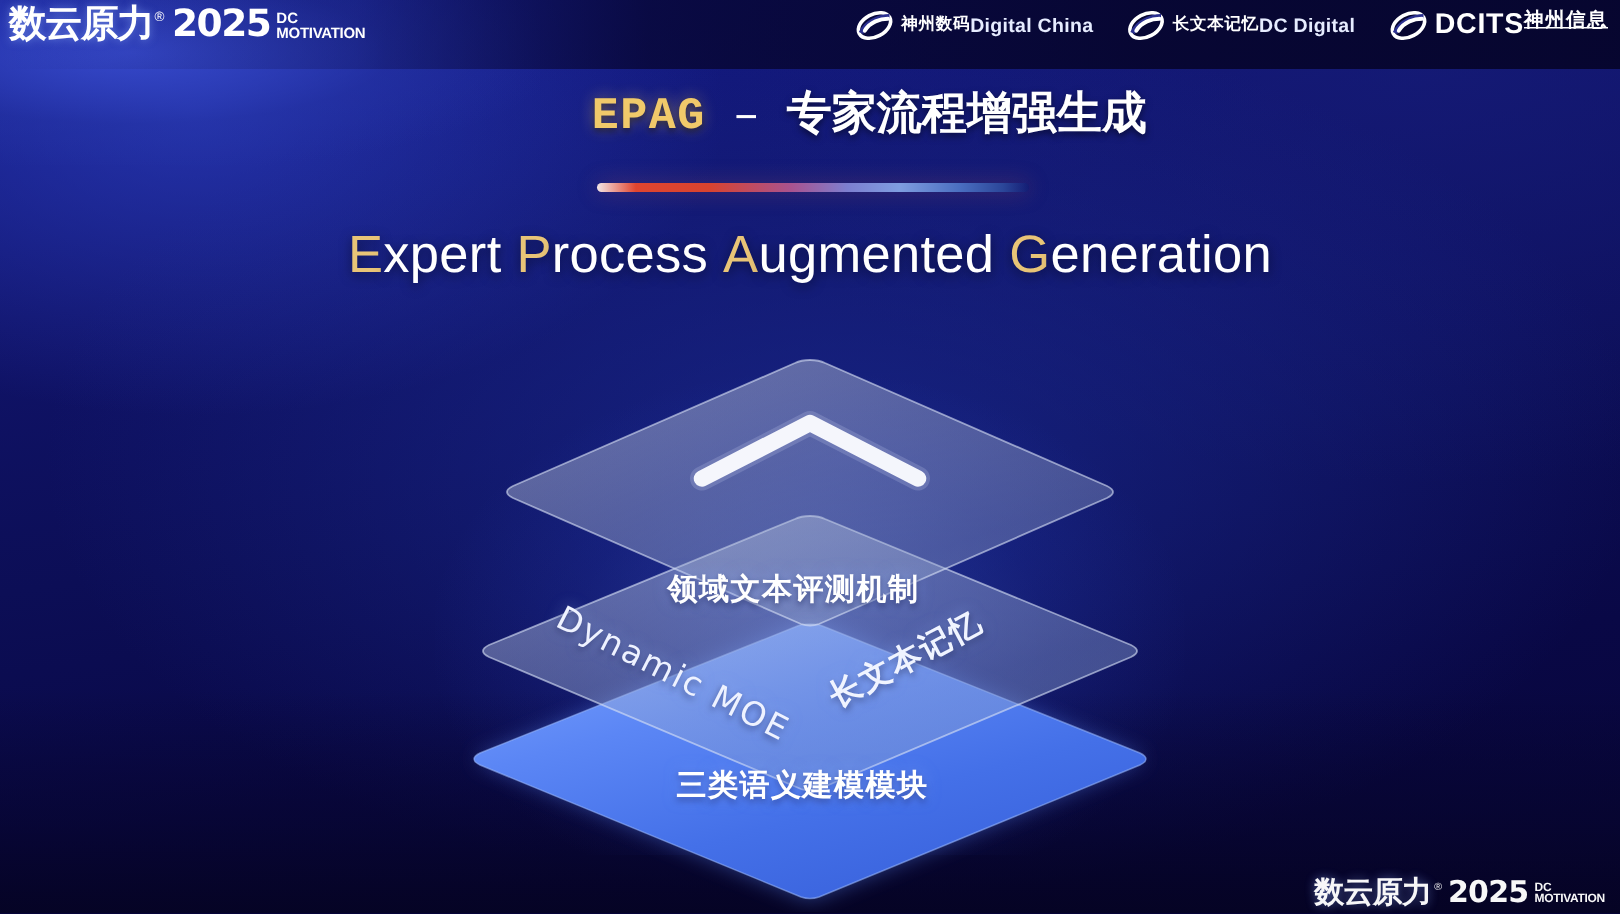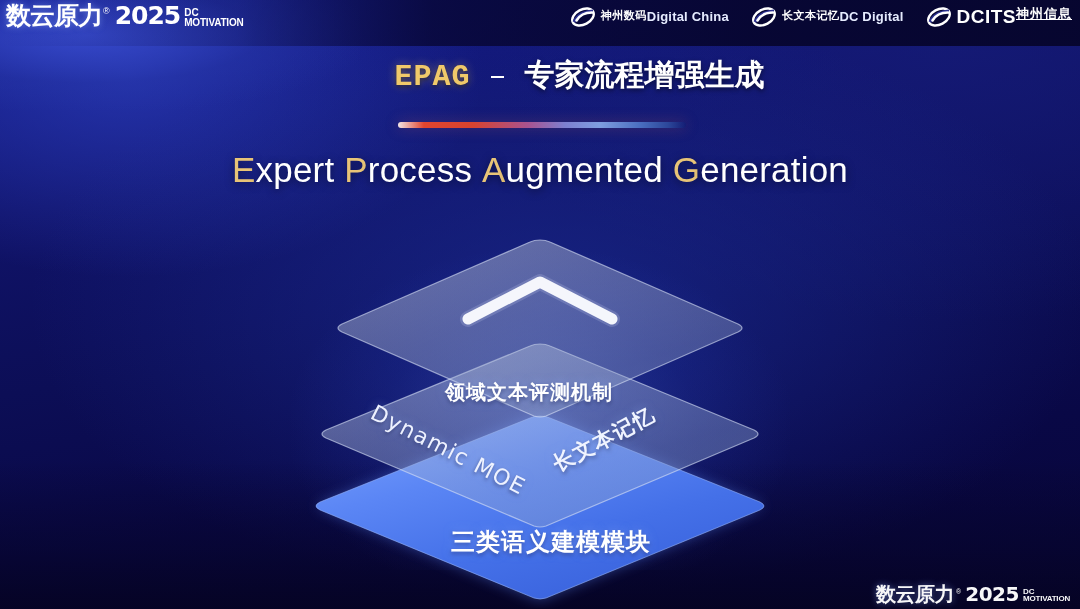--- a/index.html
+++ b/index.html
@@ -169,22 +169,22 @@
   .lbl-mem {
     left:561px; top:450px;
     font-size:21px; font-weight:bold; color:#f0f4ff;
     letter-spacing:1.5px;
     transform:rotate(-28deg);
     transform-origin:left bottom;
     text-shadow:0 0 9px rgba(150,180,255,0.55), 0 2px 4px rgba(10,10,50,0.5);
     z-index:9;
   }
   .lbl-bot {
-    left:451px; top:526px;
-    font-size:24px; font-weight:bold; color:#ffffff;
+    left:451px; top:510px;
+    font-size:20px; font-weight:bold; color:#ffffff;
     letter-spacing:1px;
     text-shadow:0 0 10px rgba(120,160,255,0.7), 0 2px 4px rgba(10,10,60,0.5);
     z-index:9;
   }
 
   
   .watermark {
     position:absolute; right:10px; bottom:5px;
     display:flex; align-items:flex-end; gap:3px;
     opacity:0.97; z-index:7;

